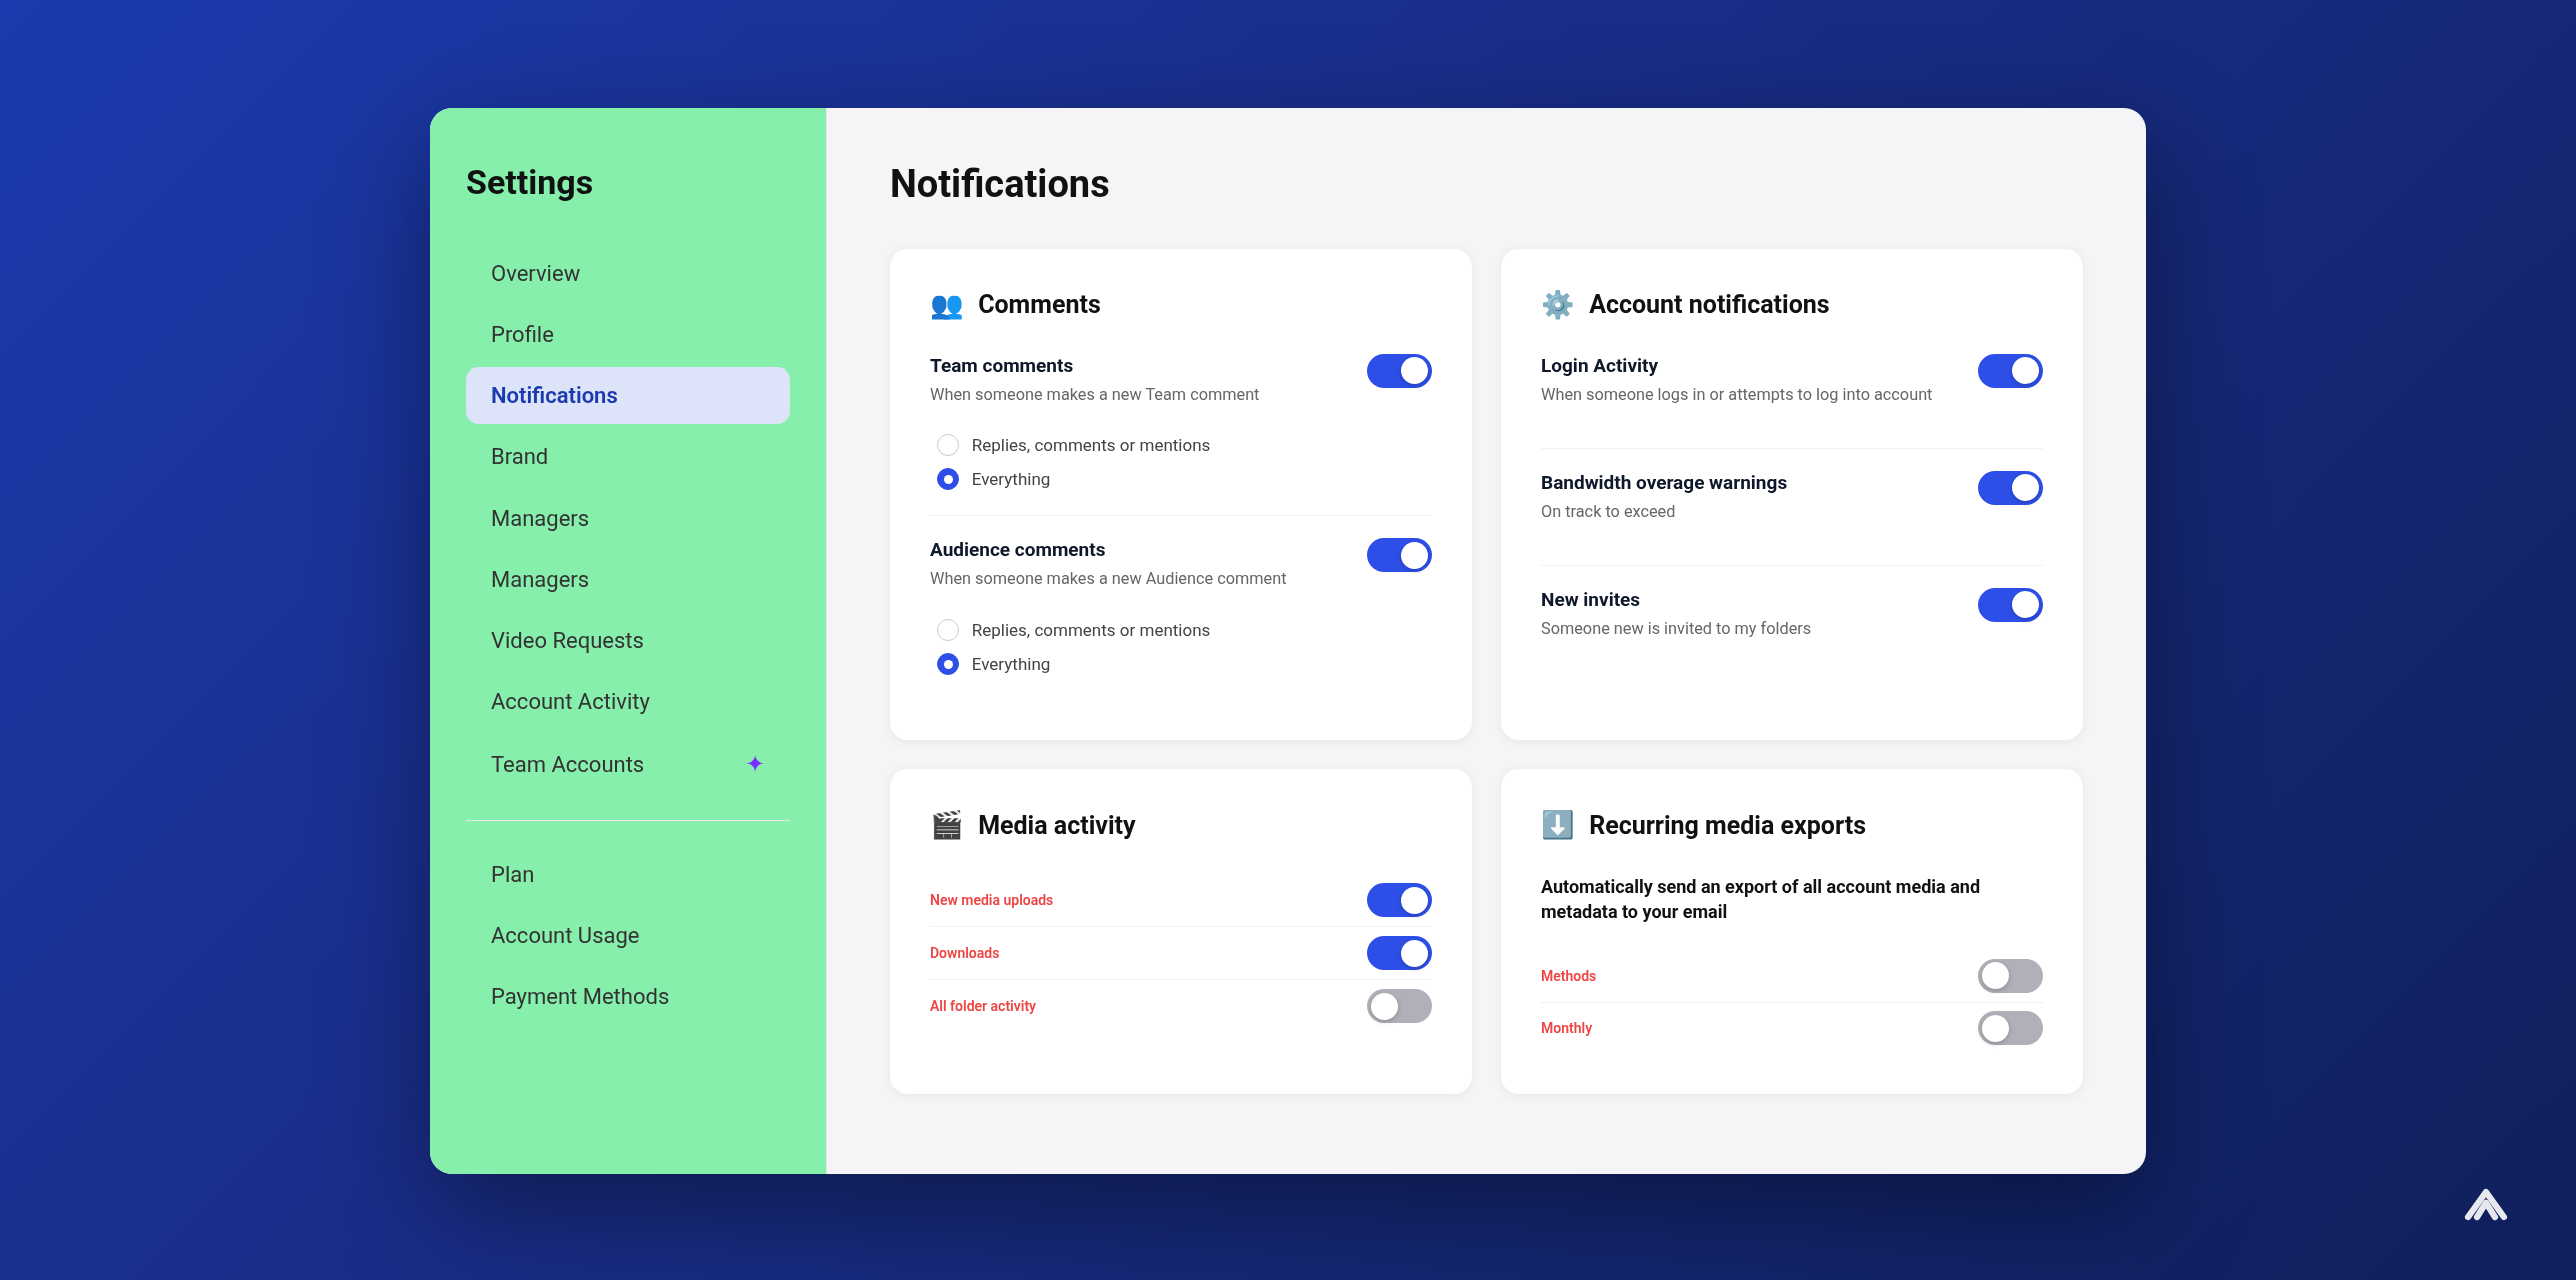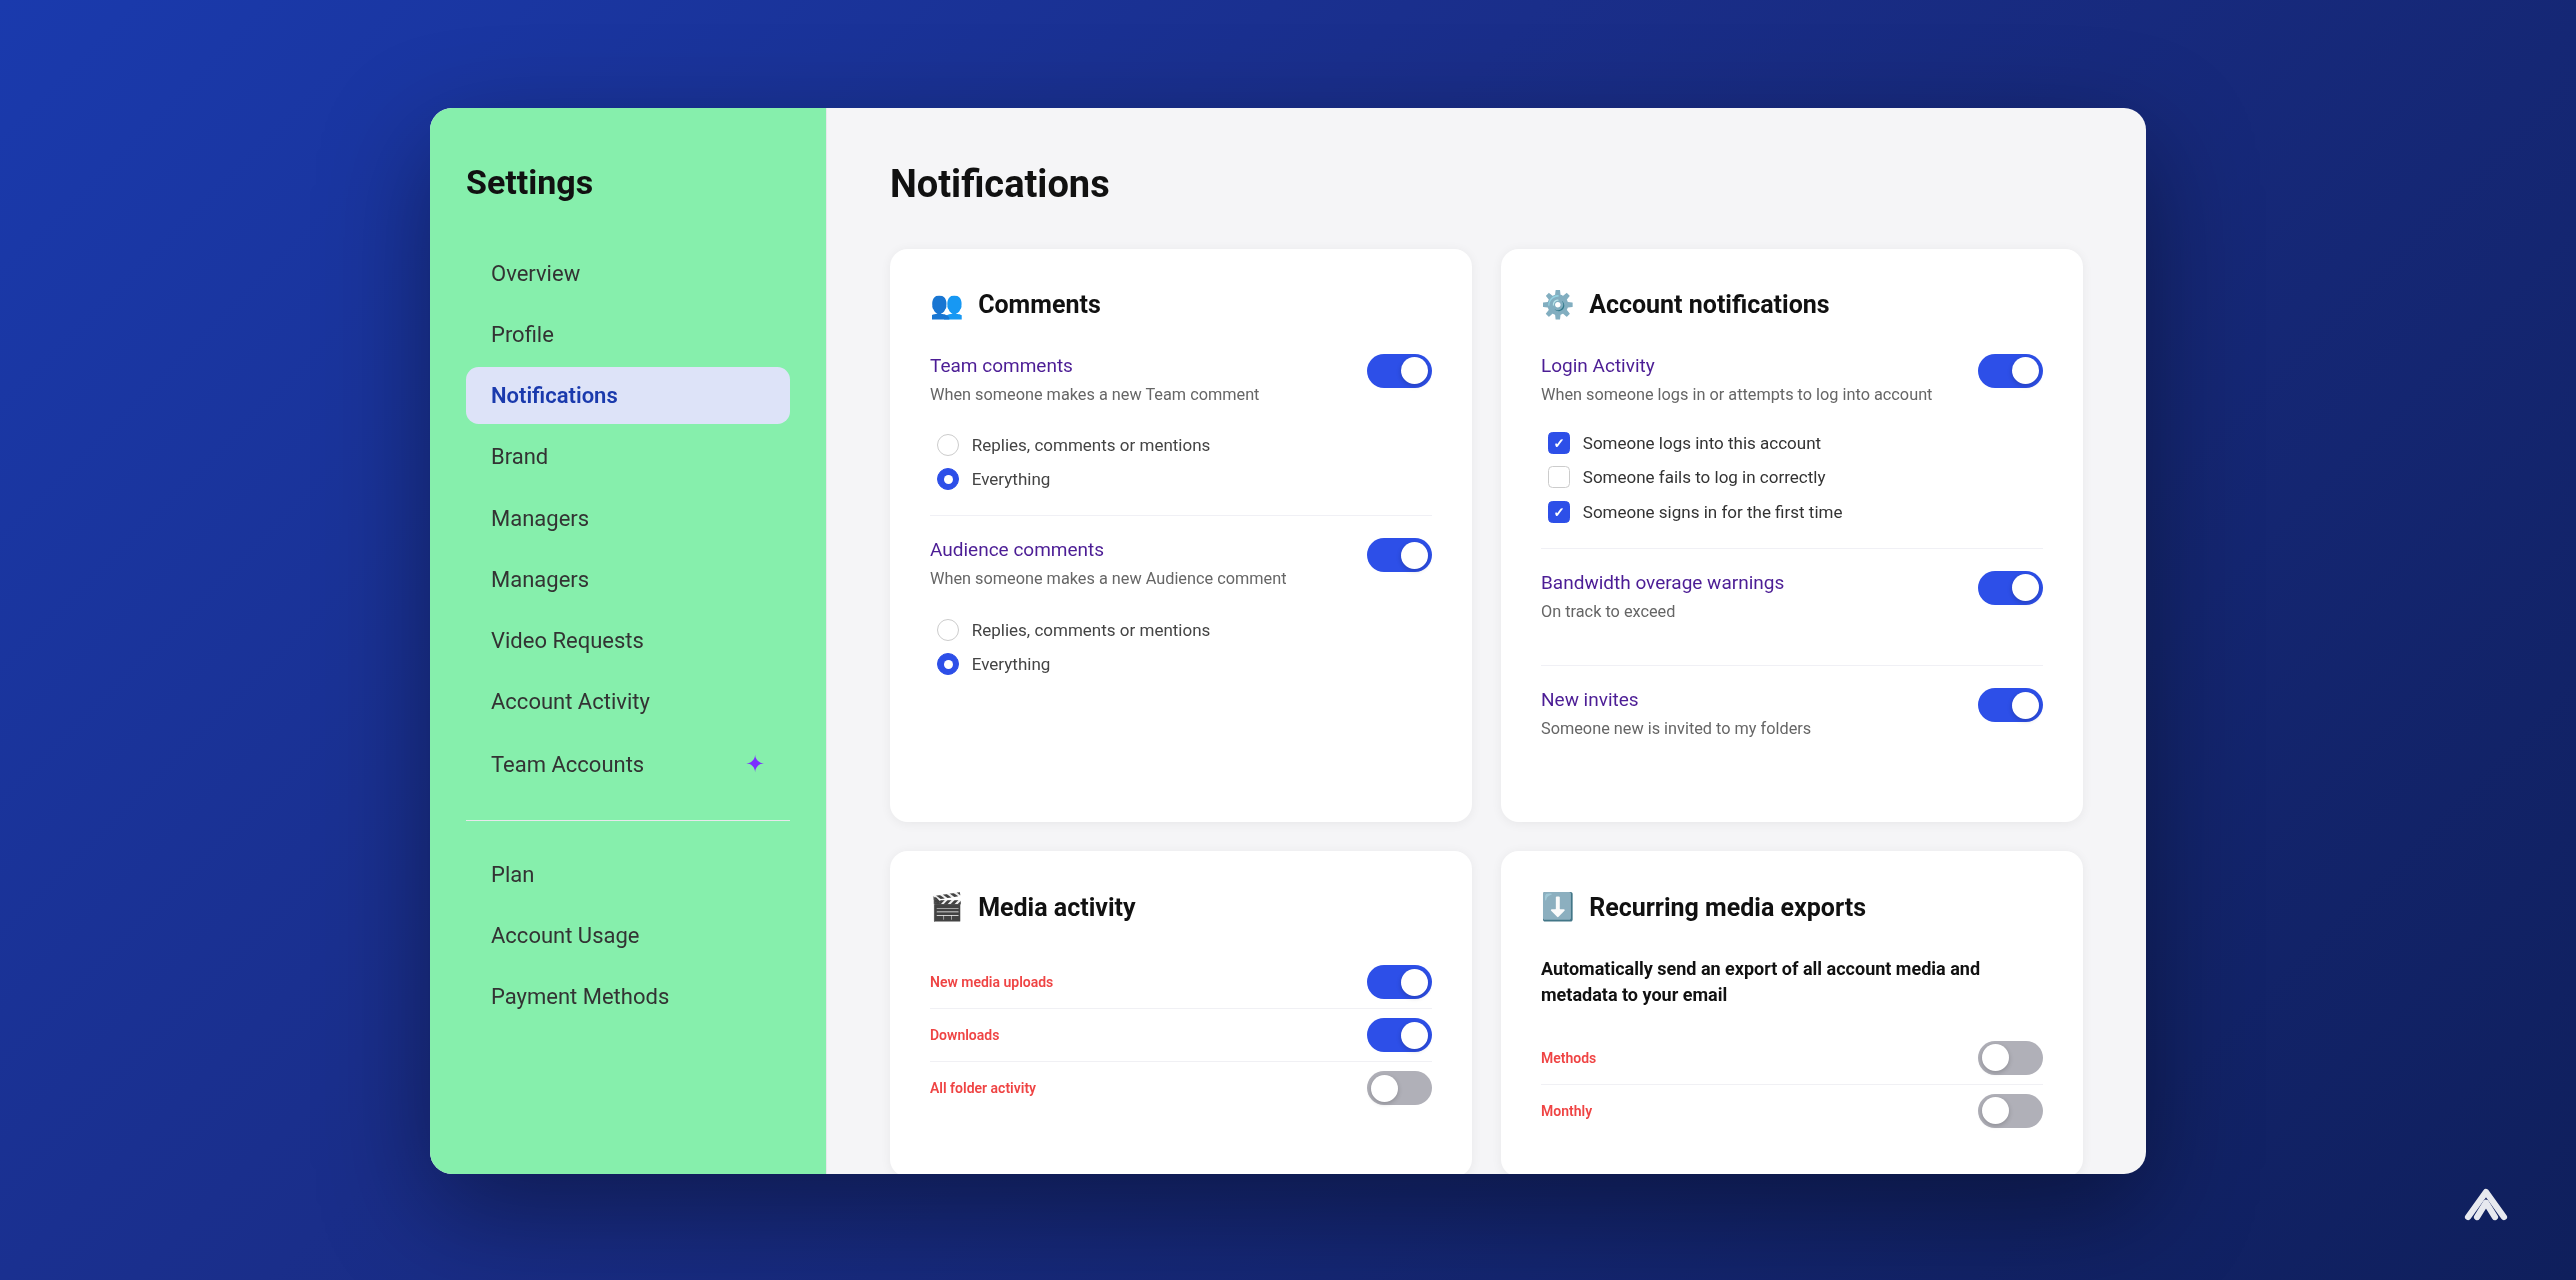--- a/index.html
+++ b/index.html
@@ -160,22 +160,22 @@
       left: 34px;
     }
 
     .toggle-slider.off::before {
       left: 3.6px;
     }
 
     
     .section-label {
       font-size: 19px;
-      font-weight: 400;
-      color: #4c1d95;
+      font-weight: 700;
+      color: #0f172a;
       margin-bottom: 7.2px;
     }
 
     .section-desc {
       font-size: 16.3px;
       color: #666;
       margin-bottom: 16.3px;
       line-height: 1.4;
     }
 
@@ -429,34 +429,20 @@
           <div class="section-header-row">
             <div>
               <div class="section-label">Login Activity</div>
               <div class="section-desc">When someone logs in or attempts to log into account</div>
             </div>
             <label class="toggle">
               <input type="checkbox" checked="" style="">
               <span class="toggle-slider on"></span>
             </label>
           </div>
-          <div style="padding-left: 7.2px; margin-top: 9px;">
-            <div class="checkbox-option">
-              <div class="checkbox-box checked"></div>
-              <span class="checkbox-label">Someone logs into this account</span>
-            </div>
-            <div class="checkbox-option">
-              <div class="checkbox-box"></div>
-              <span class="checkbox-label">Someone fails to log in correctly</span>
-            </div>
-            <div class="checkbox-option">
-              <div class="checkbox-box checked"></div>
-              <span class="checkbox-label">Someone signs in for the first time</span>
-            </div>
-          </div>
         </div>
 
         <div class="section-divider"></div>
 
         <div class="section-block">
           <div class="section-header-row">
             <div>
               <div class="section-label">Bandwidth overage warnings</div>
               <div class="section-desc">On track to exceed</div>
             </div>

